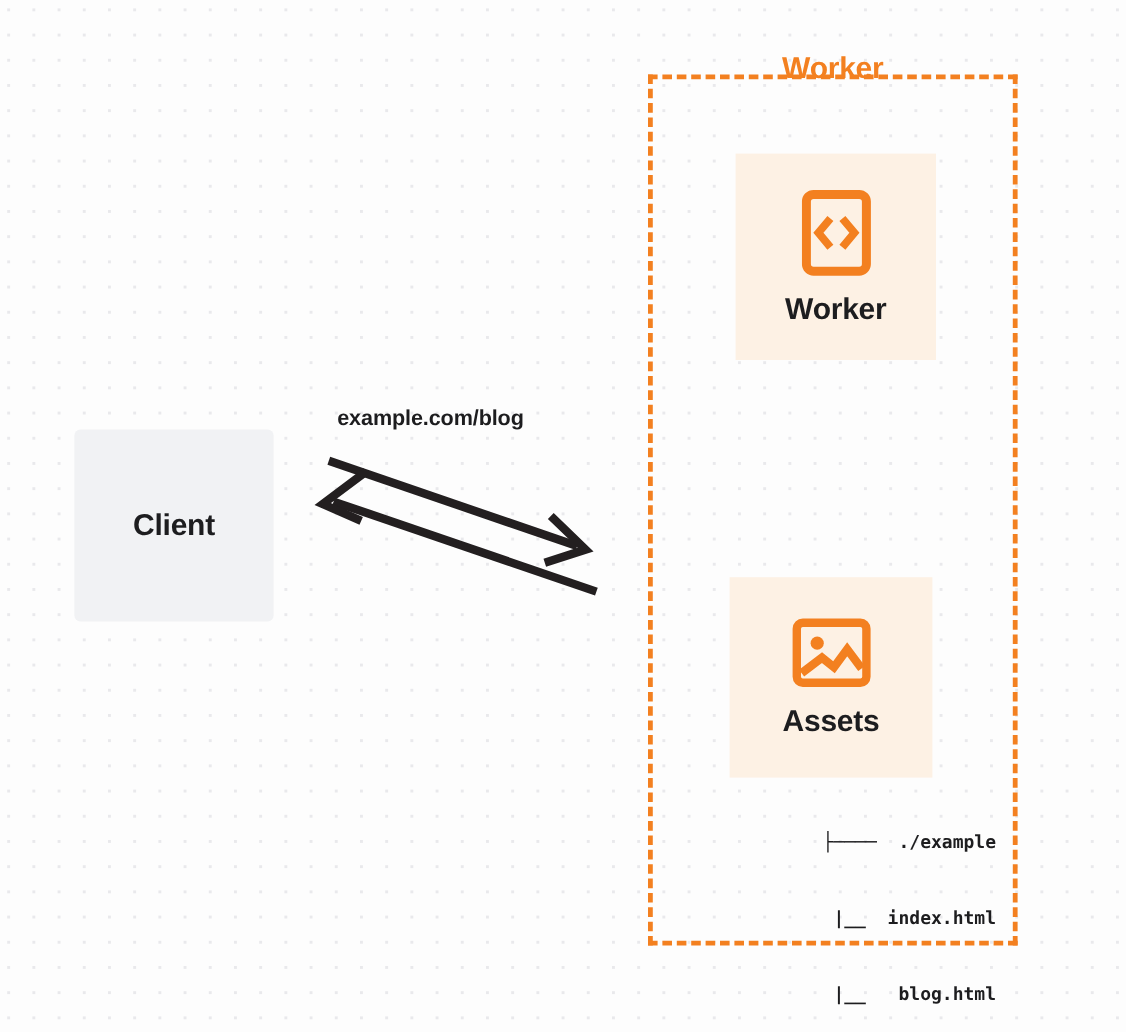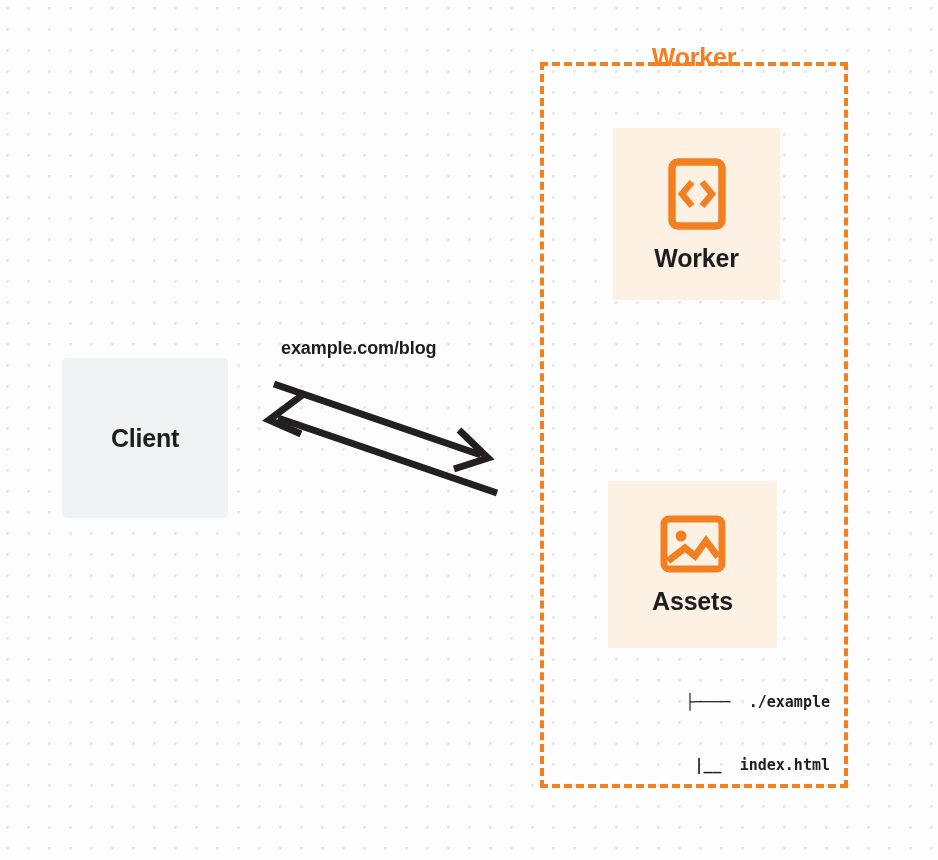--- a/index.html
+++ b/index.html
@@ -187,17 +187,18 @@
         <rect x="4" y="4" width="58" height="50" rx="5" ry="5" fill="none" stroke="#f38020" stroke-width="7"></rect>
         <circle cx="21" cy="21" r="5.5" fill="#f38020"></circle>
         <polyline points="8,46 25,33 35,41 46,26 58,42" fill="none" stroke="#f38020" stroke-width="7" stroke-linecap="butt" stroke-linejoin="miter"></polyline>
       </svg>
       <span class="service-label">Assets</span>
     </div>
 
     <div class="file-tree">
       <span class="file-tree-row">├────  ./example</span>
       <span class="file-tree-row">    |__  index.html</span>
+      <span class="file-tree-row">    |__   blog.html</span>
       
     </div>
   </div>
 
 </div>
 
 </body></html>

